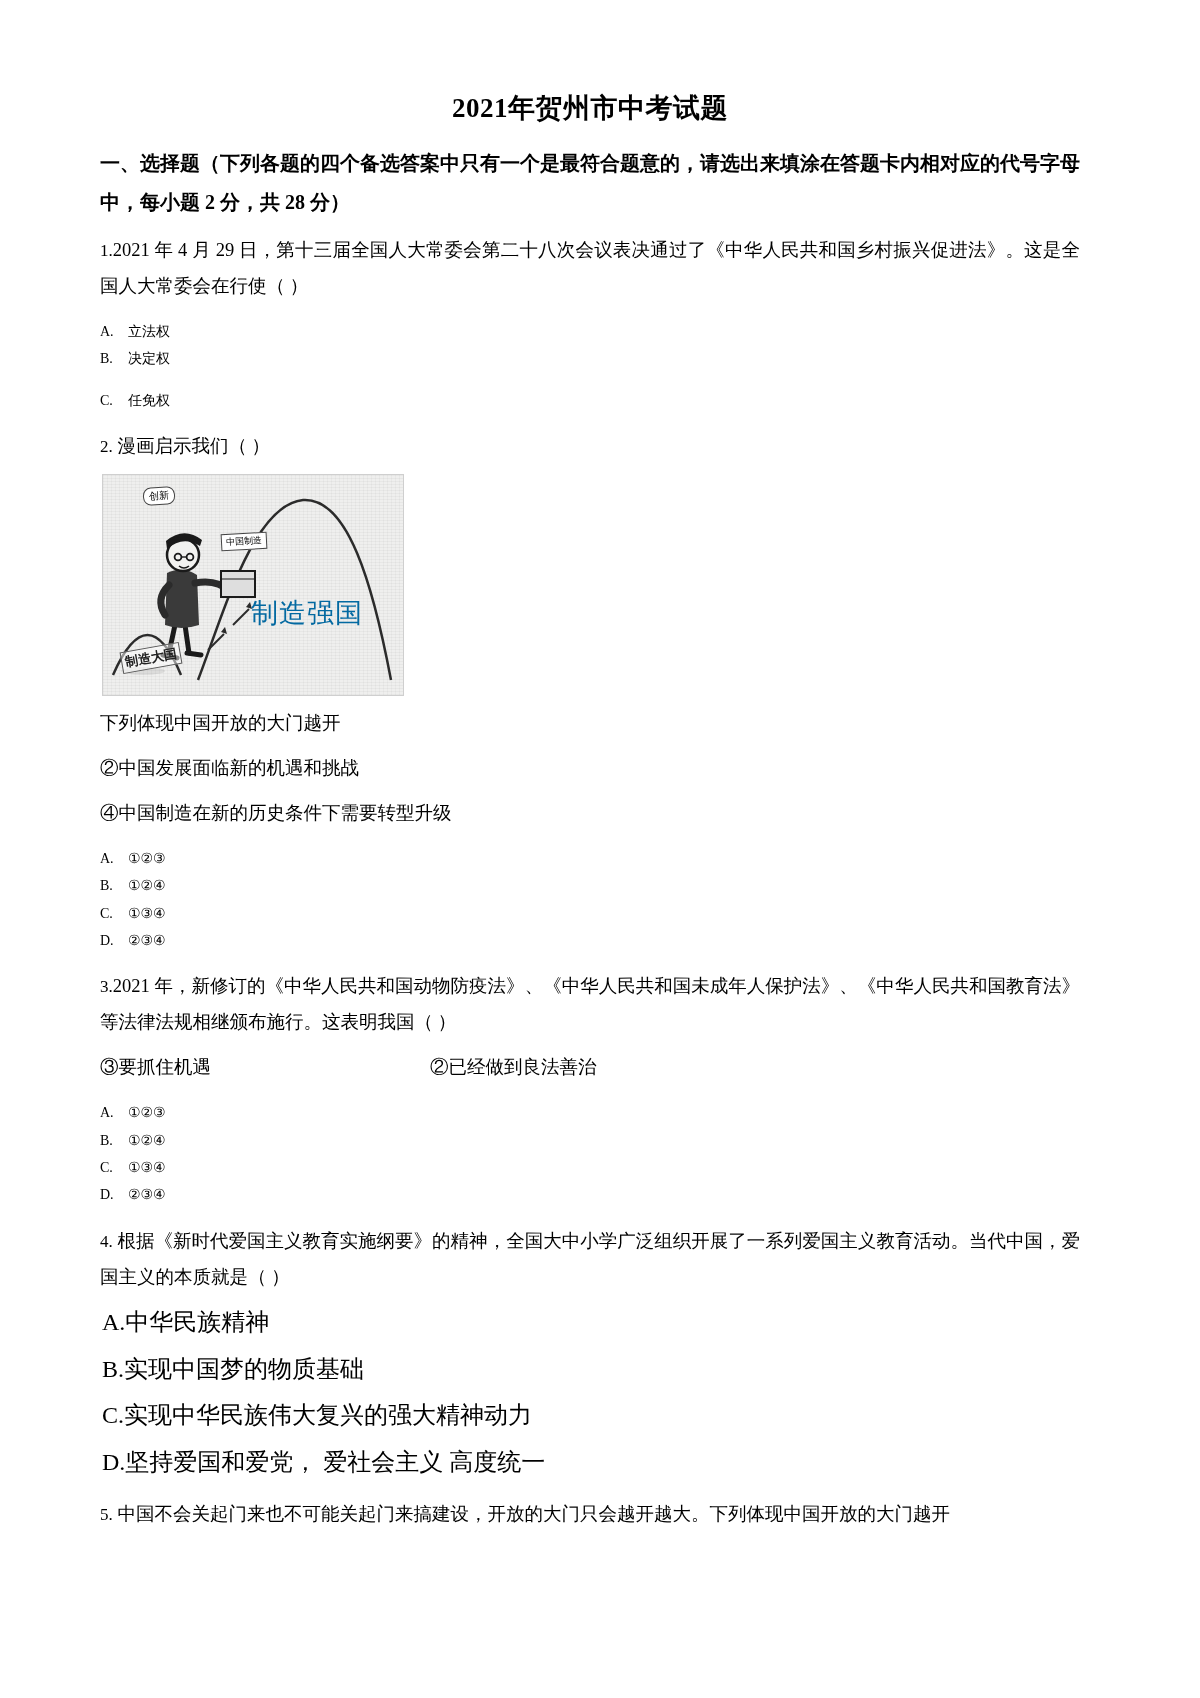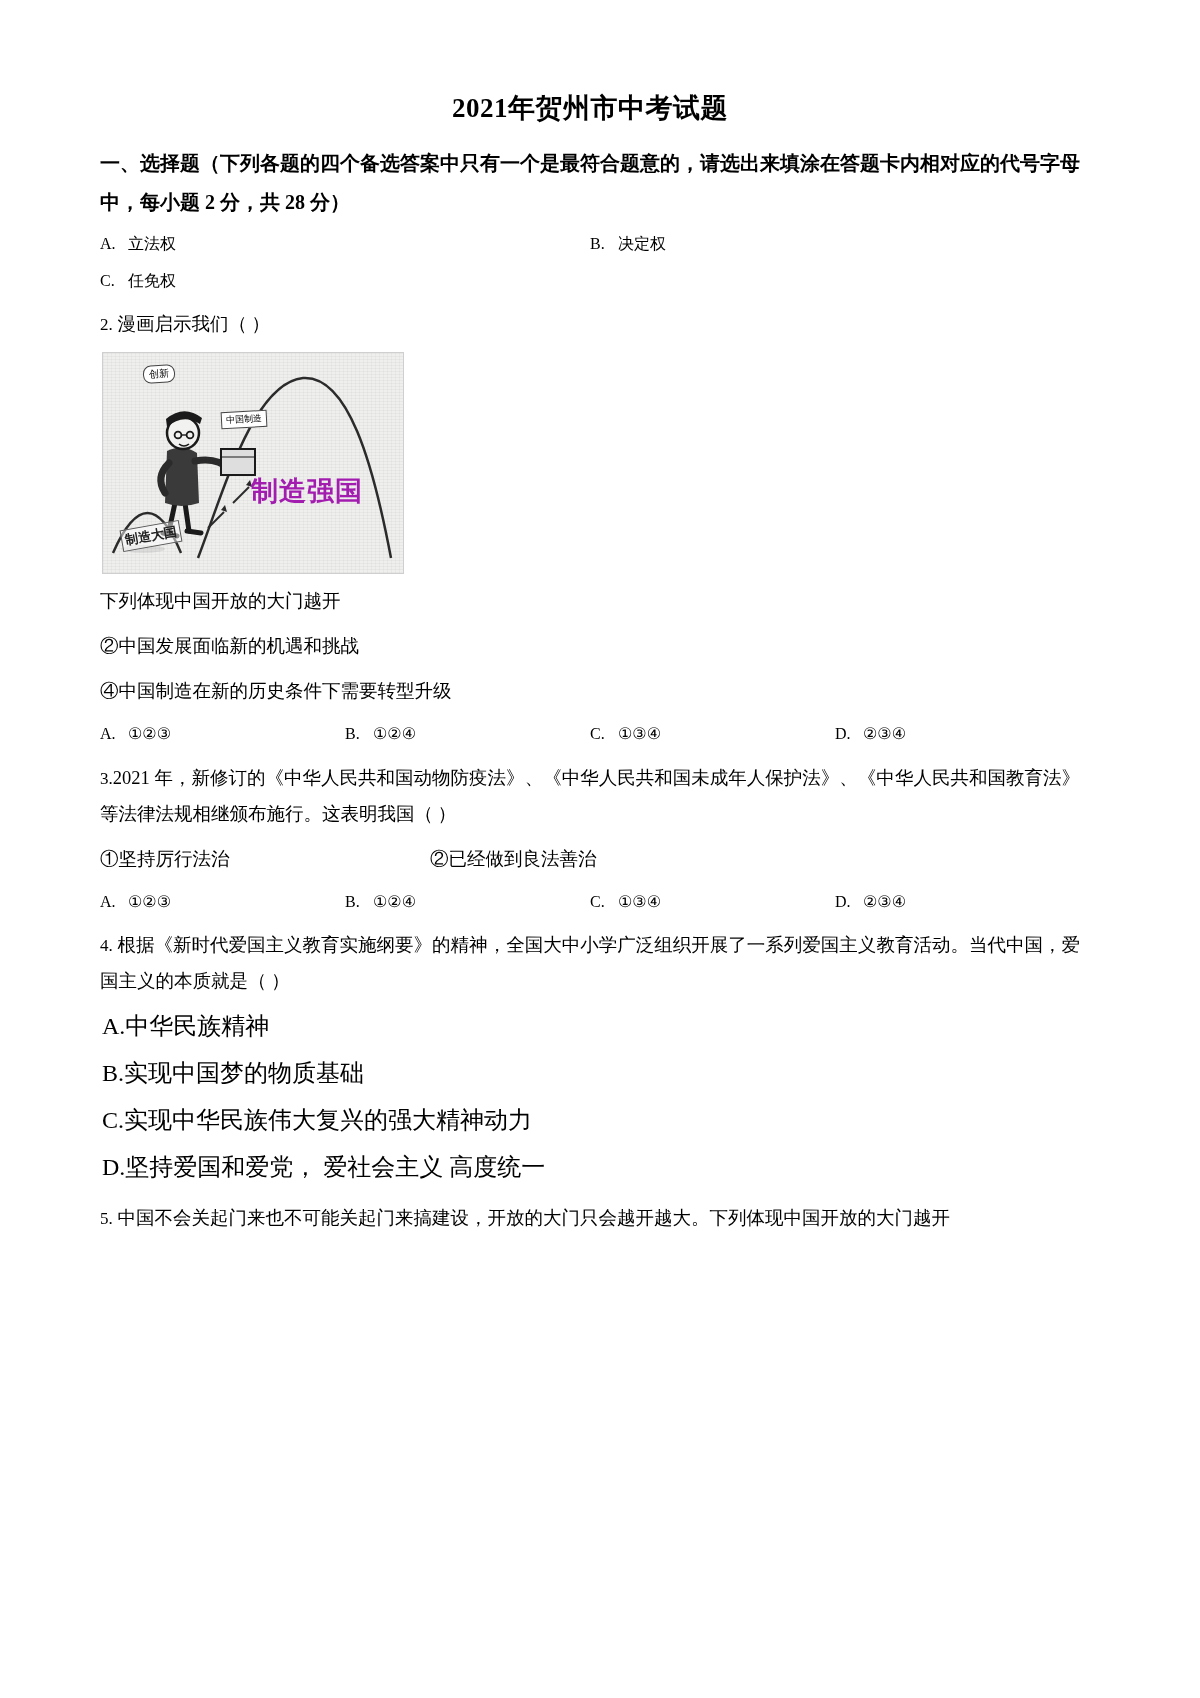--- a/index.html
+++ b/index.html
@@ -39,23 +39,24 @@
     font-size: 18.5px;
     line-height: 1.95;
     text-align: justify;
     margin: 10px 0 4px 0;
   }
   .q-stem .qnum {
     font-size: 17px;
   }
   .opt-row {
     display: flex;
-    font-size: 16px;
-    line-height: 1.95;
-    margin: 6px 0;
+    font-size: 14px;
+    line-height: 1.95;
+    margin: 14px 0;
+    flex-direction: column;
   }
   .opt-2col > .opt {
     width: 50%;
   }
   .opt-4col > .opt {
     width: 25%;
   }
   .opt-single {
     font-size: 24px;
     line-height: 1.95;
@@ -101,23 +102,23 @@
   }
   .cartoon svg {
     position: absolute;
     left: 0; top: 0;
   }
   .cartoon .cap-big {
     position: absolute;
     left: 148px;
     top: 120px;
     font-size: 27px;
-    font-weight: bold;
-    font-family: "Liberation Sans", sans-serif;
-    color: #a21caf;
+    font-weight: normal;
+    font-family: "Liberation Sans", sans-serif;
+    color: #0369a1;
     letter-spacing: 1px;
   }
   .cartoon .cap-small {
     position: absolute;
     left: 18px;
     top: 172px;
     font-size: 13px;
     font-weight: bold;
     font-family: "Liberation Sans", sans-serif;
     color: #222;
@@ -152,20 +153,21 @@
 </style>
 </head>
 <body>
 
 <div class="page">
 
   <h1 class="doc-title">2021年贺州市中考试题</h1>
 
   <p class="section-heading">一、选择题（下列各题的四个备选答案中只有一个是最符合题意的，请选出来填涂在答题卡内相对应的代号字母中，每小题 2 分，共 28 分）</p>
 
+  <p class="q-stem"><span class="qnum">1.</span><span>2021 年 4 月 29 日，第十三届全国人大常委会第二十八次会议表决通过了《中华人民共和国乡村振兴促进法》。这是全国人大常委会在行使（      ）</span></p>
   <div class="opt-row opt-2col">
     <div class="opt"><span class="lbl">A.</span><span>立法权</span></div>
     <div class="opt"><span class="lbl">B.</span><span>决定权</span></div>
   </div>
   <div class="opt-row opt-2col">
     <div class="opt"><span class="lbl">C.</span><span>任免权</span></div>
   </div>
 
   <p class="q-stem"><span class="qnum">2.</span>&nbsp;<span>漫画启示我们（       ）</span></p>
 
@@ -213,21 +215,21 @@
 
   <div class="opt-row opt-4col">
     <div class="opt"><span class="lbl">A.</span><span>①②③</span></div>
     <div class="opt"><span class="lbl">B.</span><span>①②④</span></div>
     <div class="opt"><span class="lbl">C.</span><span>①③④</span></div>
     <div class="opt"><span class="lbl">D.</span><span>②③④</span></div>
   </div>
 
   <p class="q-stem"><span class="qnum">3.</span><span>2021 年，新修订的《中华人民共和国动物防疫法》、《中华人民共和国未成年人保护法》、《中华人民共和国教育法》等法律法规相继颁布施行。这表明我国（      ）</span></p>
   <div class="stmt-row">
-    <div class="stmt-col narrow">①坚持厉行法治</div>
+    <div class="stmt-col narrow">③要抓住机遇</div>
     <div class="stmt-col">②已经做到良法善治</div>
   </div>
   <div class="opt-row opt-4col">
     <div class="opt"><span class="lbl">A.</span><span>①②③</span></div>
     <div class="opt"><span class="lbl">B.</span><span>①②④</span></div>
     <div class="opt"><span class="lbl">C.</span><span>①③④</span></div>
     <div class="opt"><span class="lbl">D.</span><span>②③④</span></div>
   </div>
 
   <p class="q-stem"><span class="qnum">4.</span>&nbsp;<span>根据《新时代爱国主义教育实施纲要》的精神，全国大中小学广泛组织开展了一系列爱国主义教育活动。当代中国，爱国主义的本质就是（      ）</span></p>

